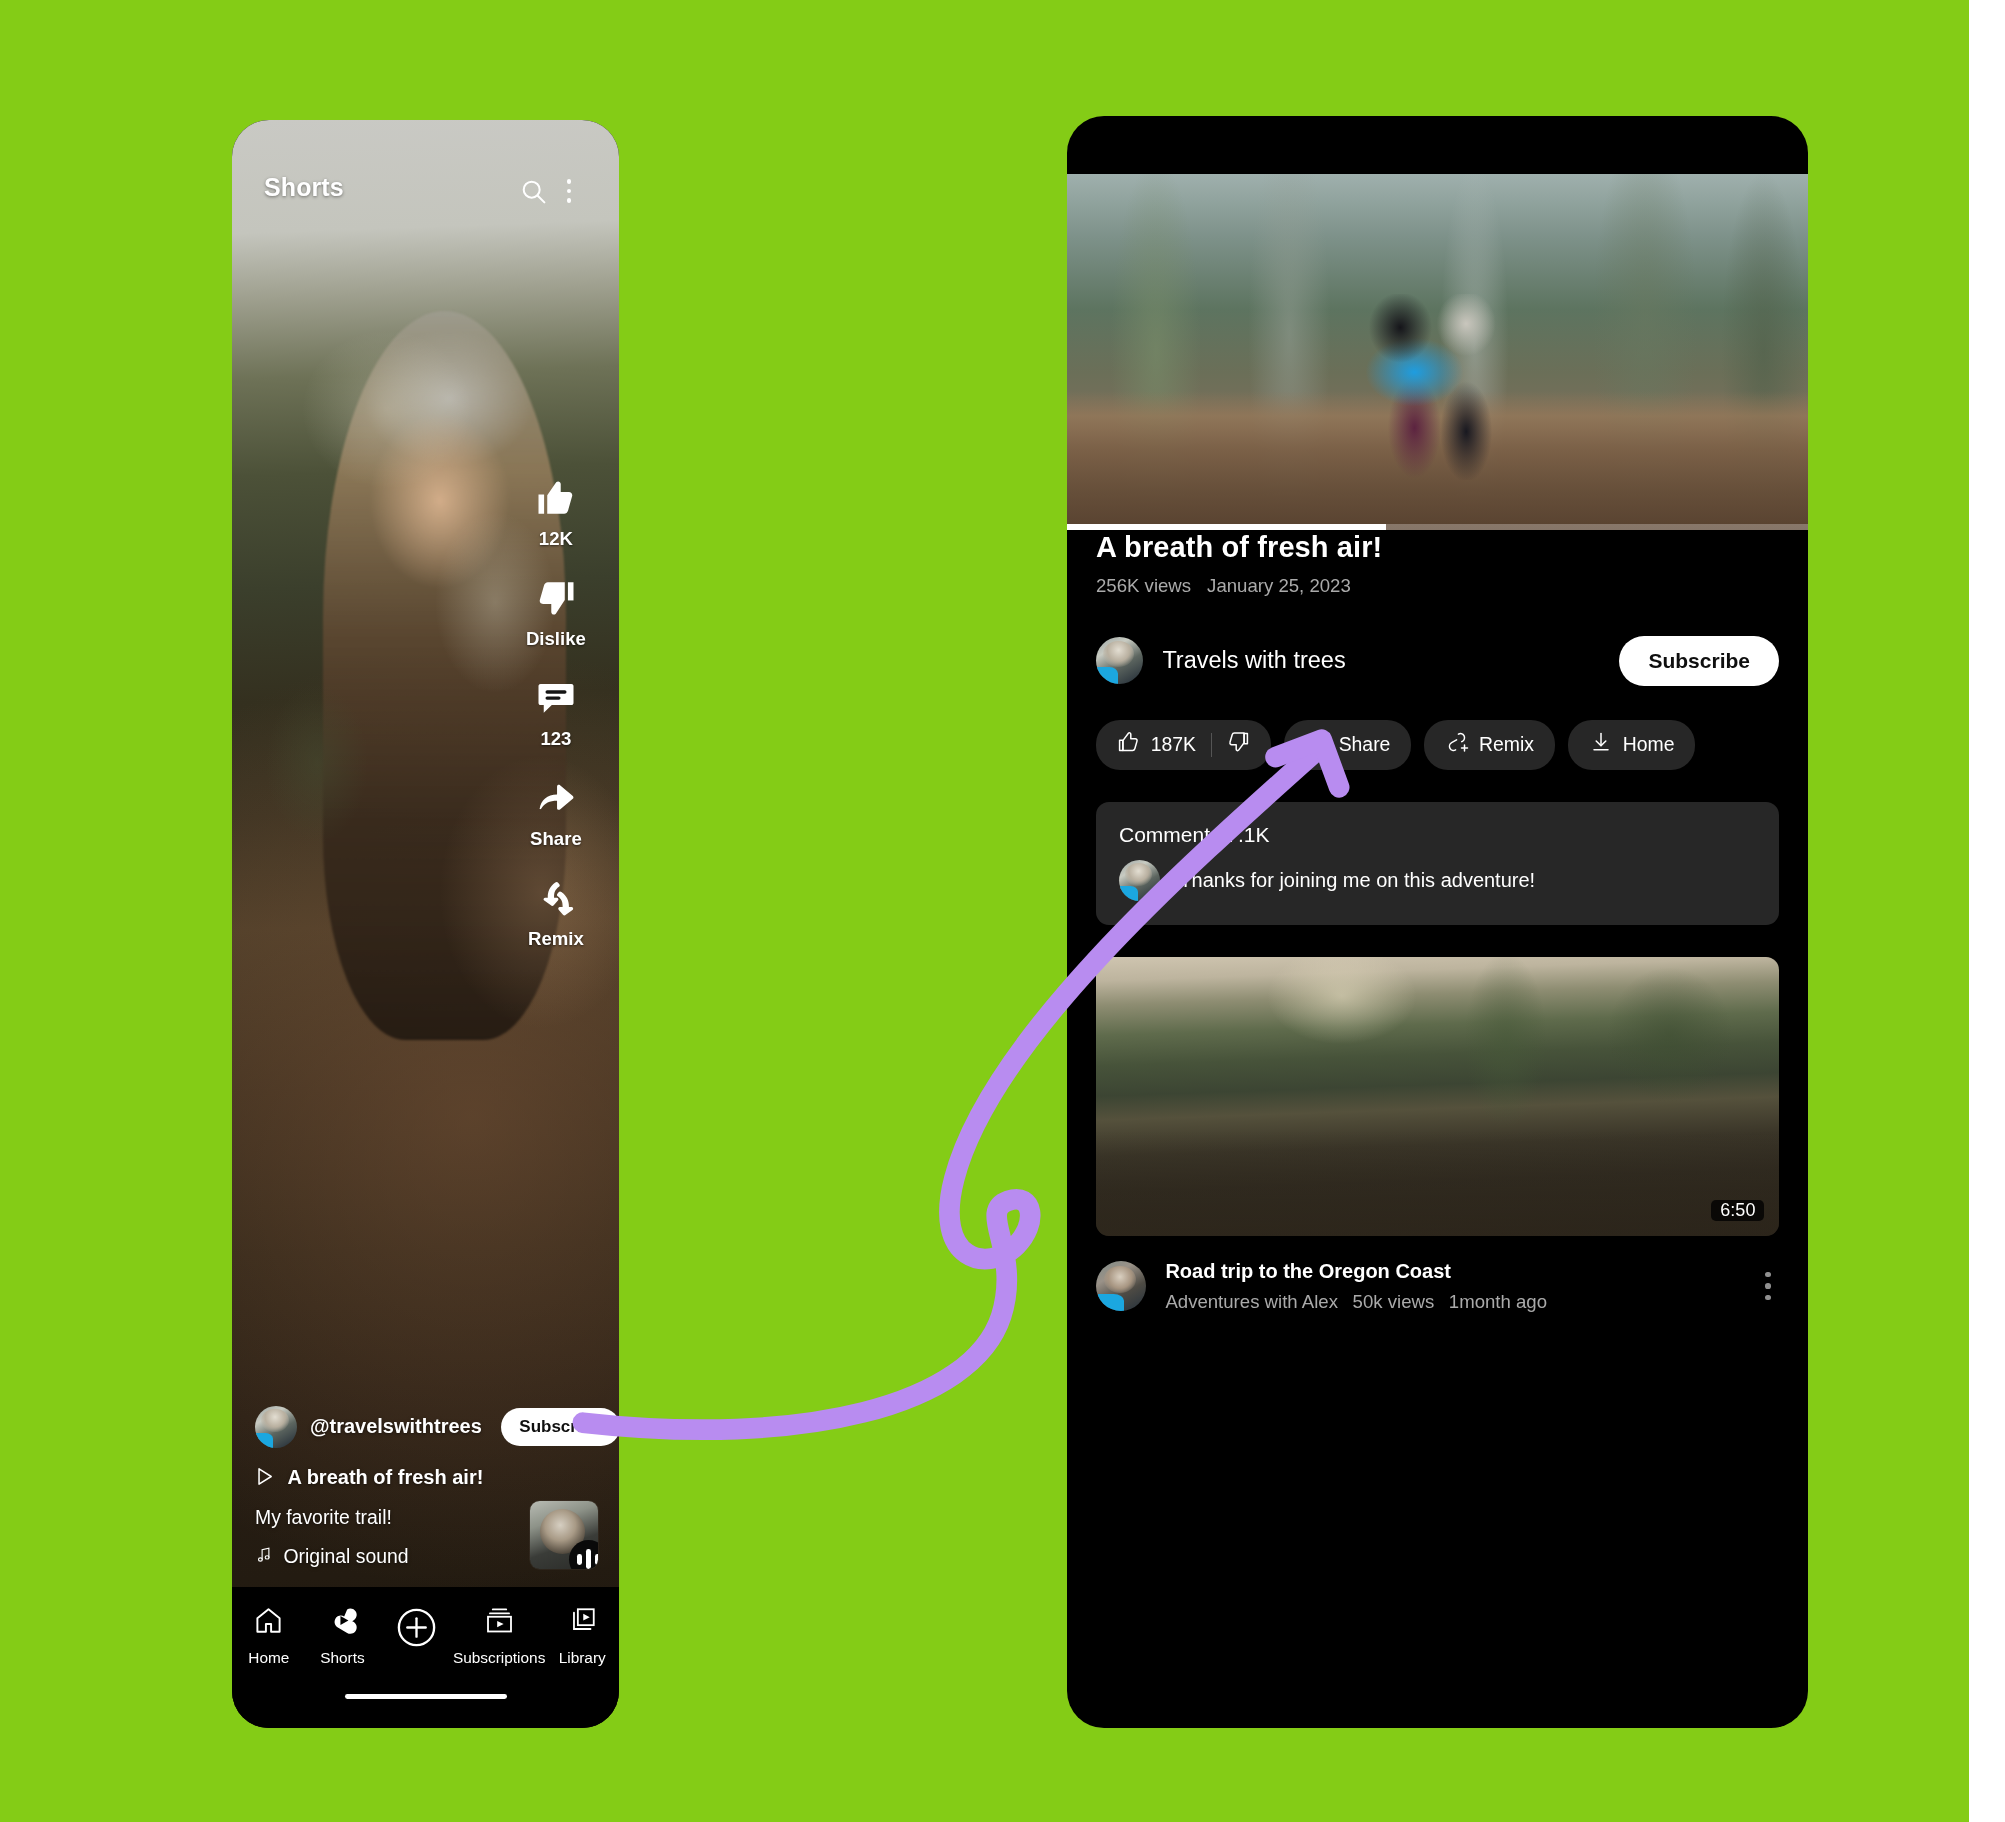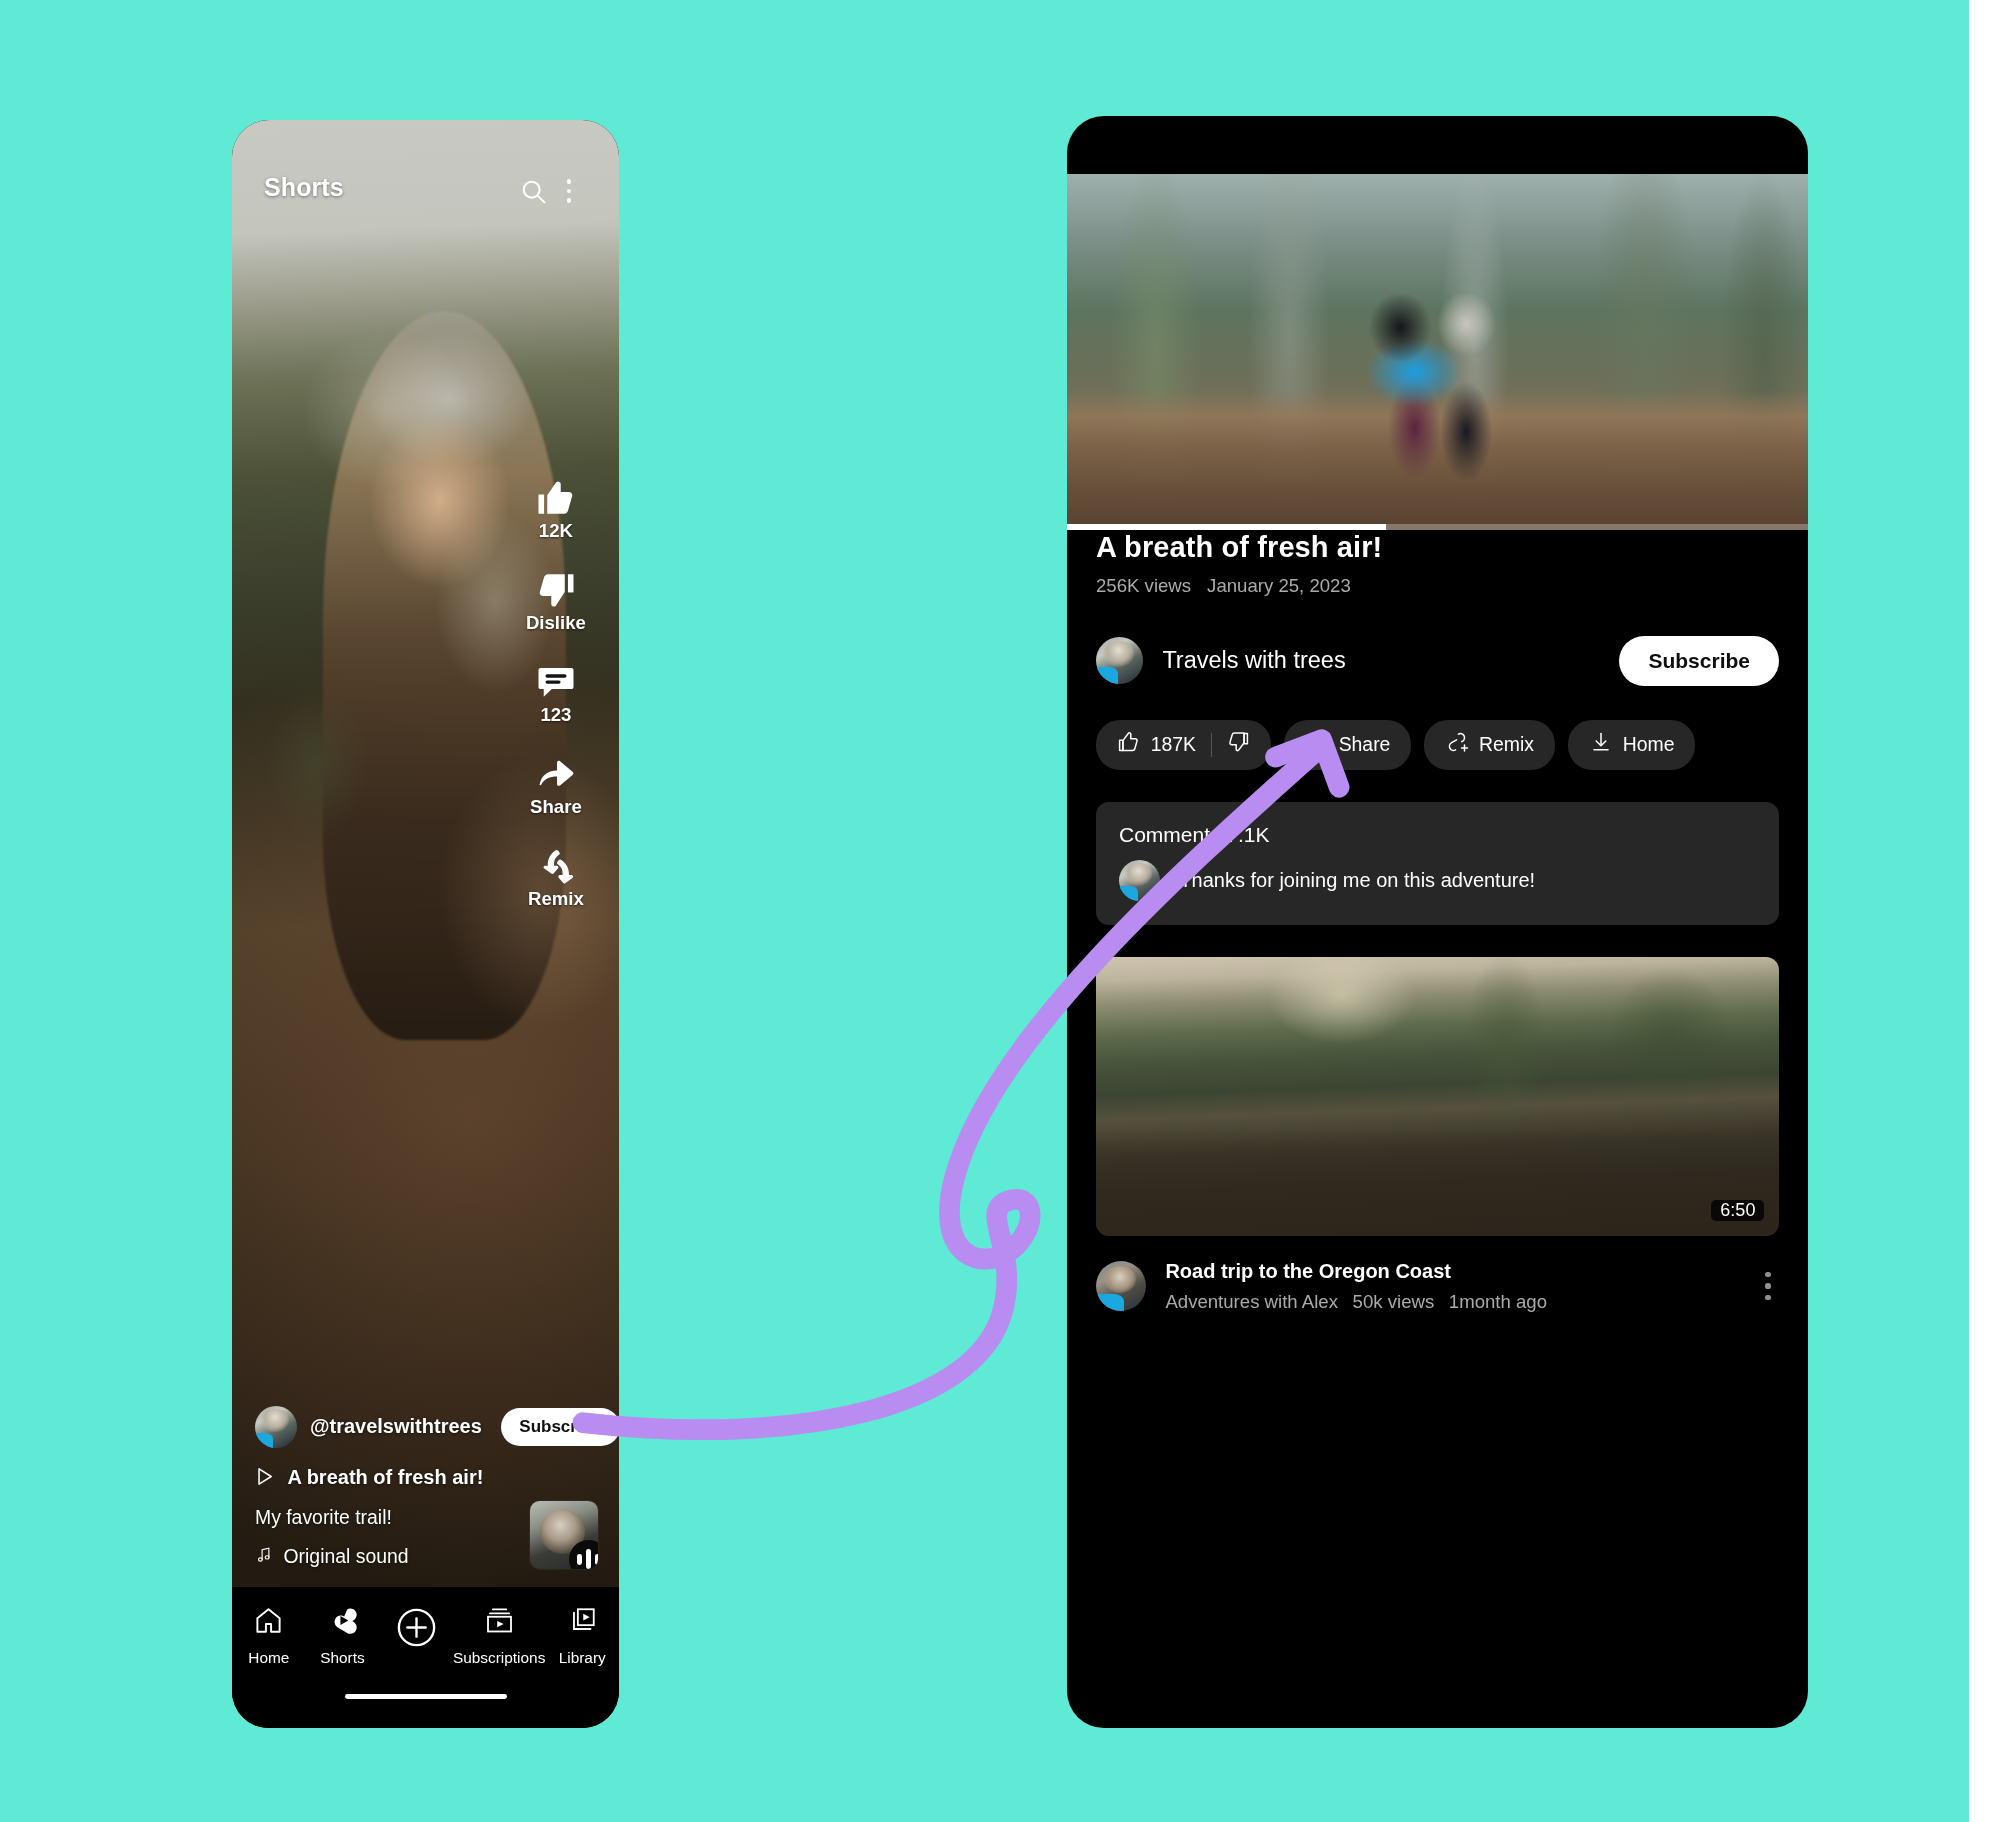--- a/index.html
+++ b/index.html
@@ -2,21 +2,21 @@
 <html style="font-size:13px"><head>
 <meta charset="utf-8">
 <style>
   * { box-sizing: border-box; margin: 0; padding: 0; }
   html, body {
     width: 2006px; height: 1823px;
     background: #ffffff;
     font-family: "Liberation Sans", sans-serif;
     overflow: hidden;
   }
-  .stage { position: relative; width: 1969px; height: 1823px; background:#5eead4; }
+  .stage { position: relative; width: 1969px; height: 1823px; background:#84cc16; }
 
   
   .phone {
     position: absolute;
     background: #000;
     overflow: hidden;
   }
   #phone-shorts {
     left: 232px; top: 120px;
     width: 387px; height: 1608px;
@@ -78,21 +78,21 @@
 
   
   .rail {
     position:absolute; right: 14.6px; top: 356px;
     width: 97px;
     display:flex; flex-direction:column; align-items:center; gap: 0px;
   }
   .rail-item { display:flex; flex-direction:column; align-items:center; width:100%; margin-bottom: 26px; }
   .rail-ico { height:44px; display:flex; align-items:center; justify-content:center; }
   .rail-label {
-    color:#fff; font-size:18.6px; font-weight:700; margin-top:0;
+    color:#fff; font-size:18.6px; font-weight:700; margin-top:8px;
     text-shadow: 0 0.8px 2.4px rgba(0,0,0,.6);
     text-align: right;
   }
   .sound-disc {
     position:absolute; right: 21px; bottom: 159px;
     width: 68px; height: 68px; border-radius: 9.7px; overflow:hidden;
     background: linear-gradient(160deg,#b9bcb4 0%, #8d9288 30%, #3a3c38 62%, #2a2b28 100%);
     box-shadow: 0 0 0 0.8px rgba(255,255,255,.06);
   }
   .sound-disc .face {

